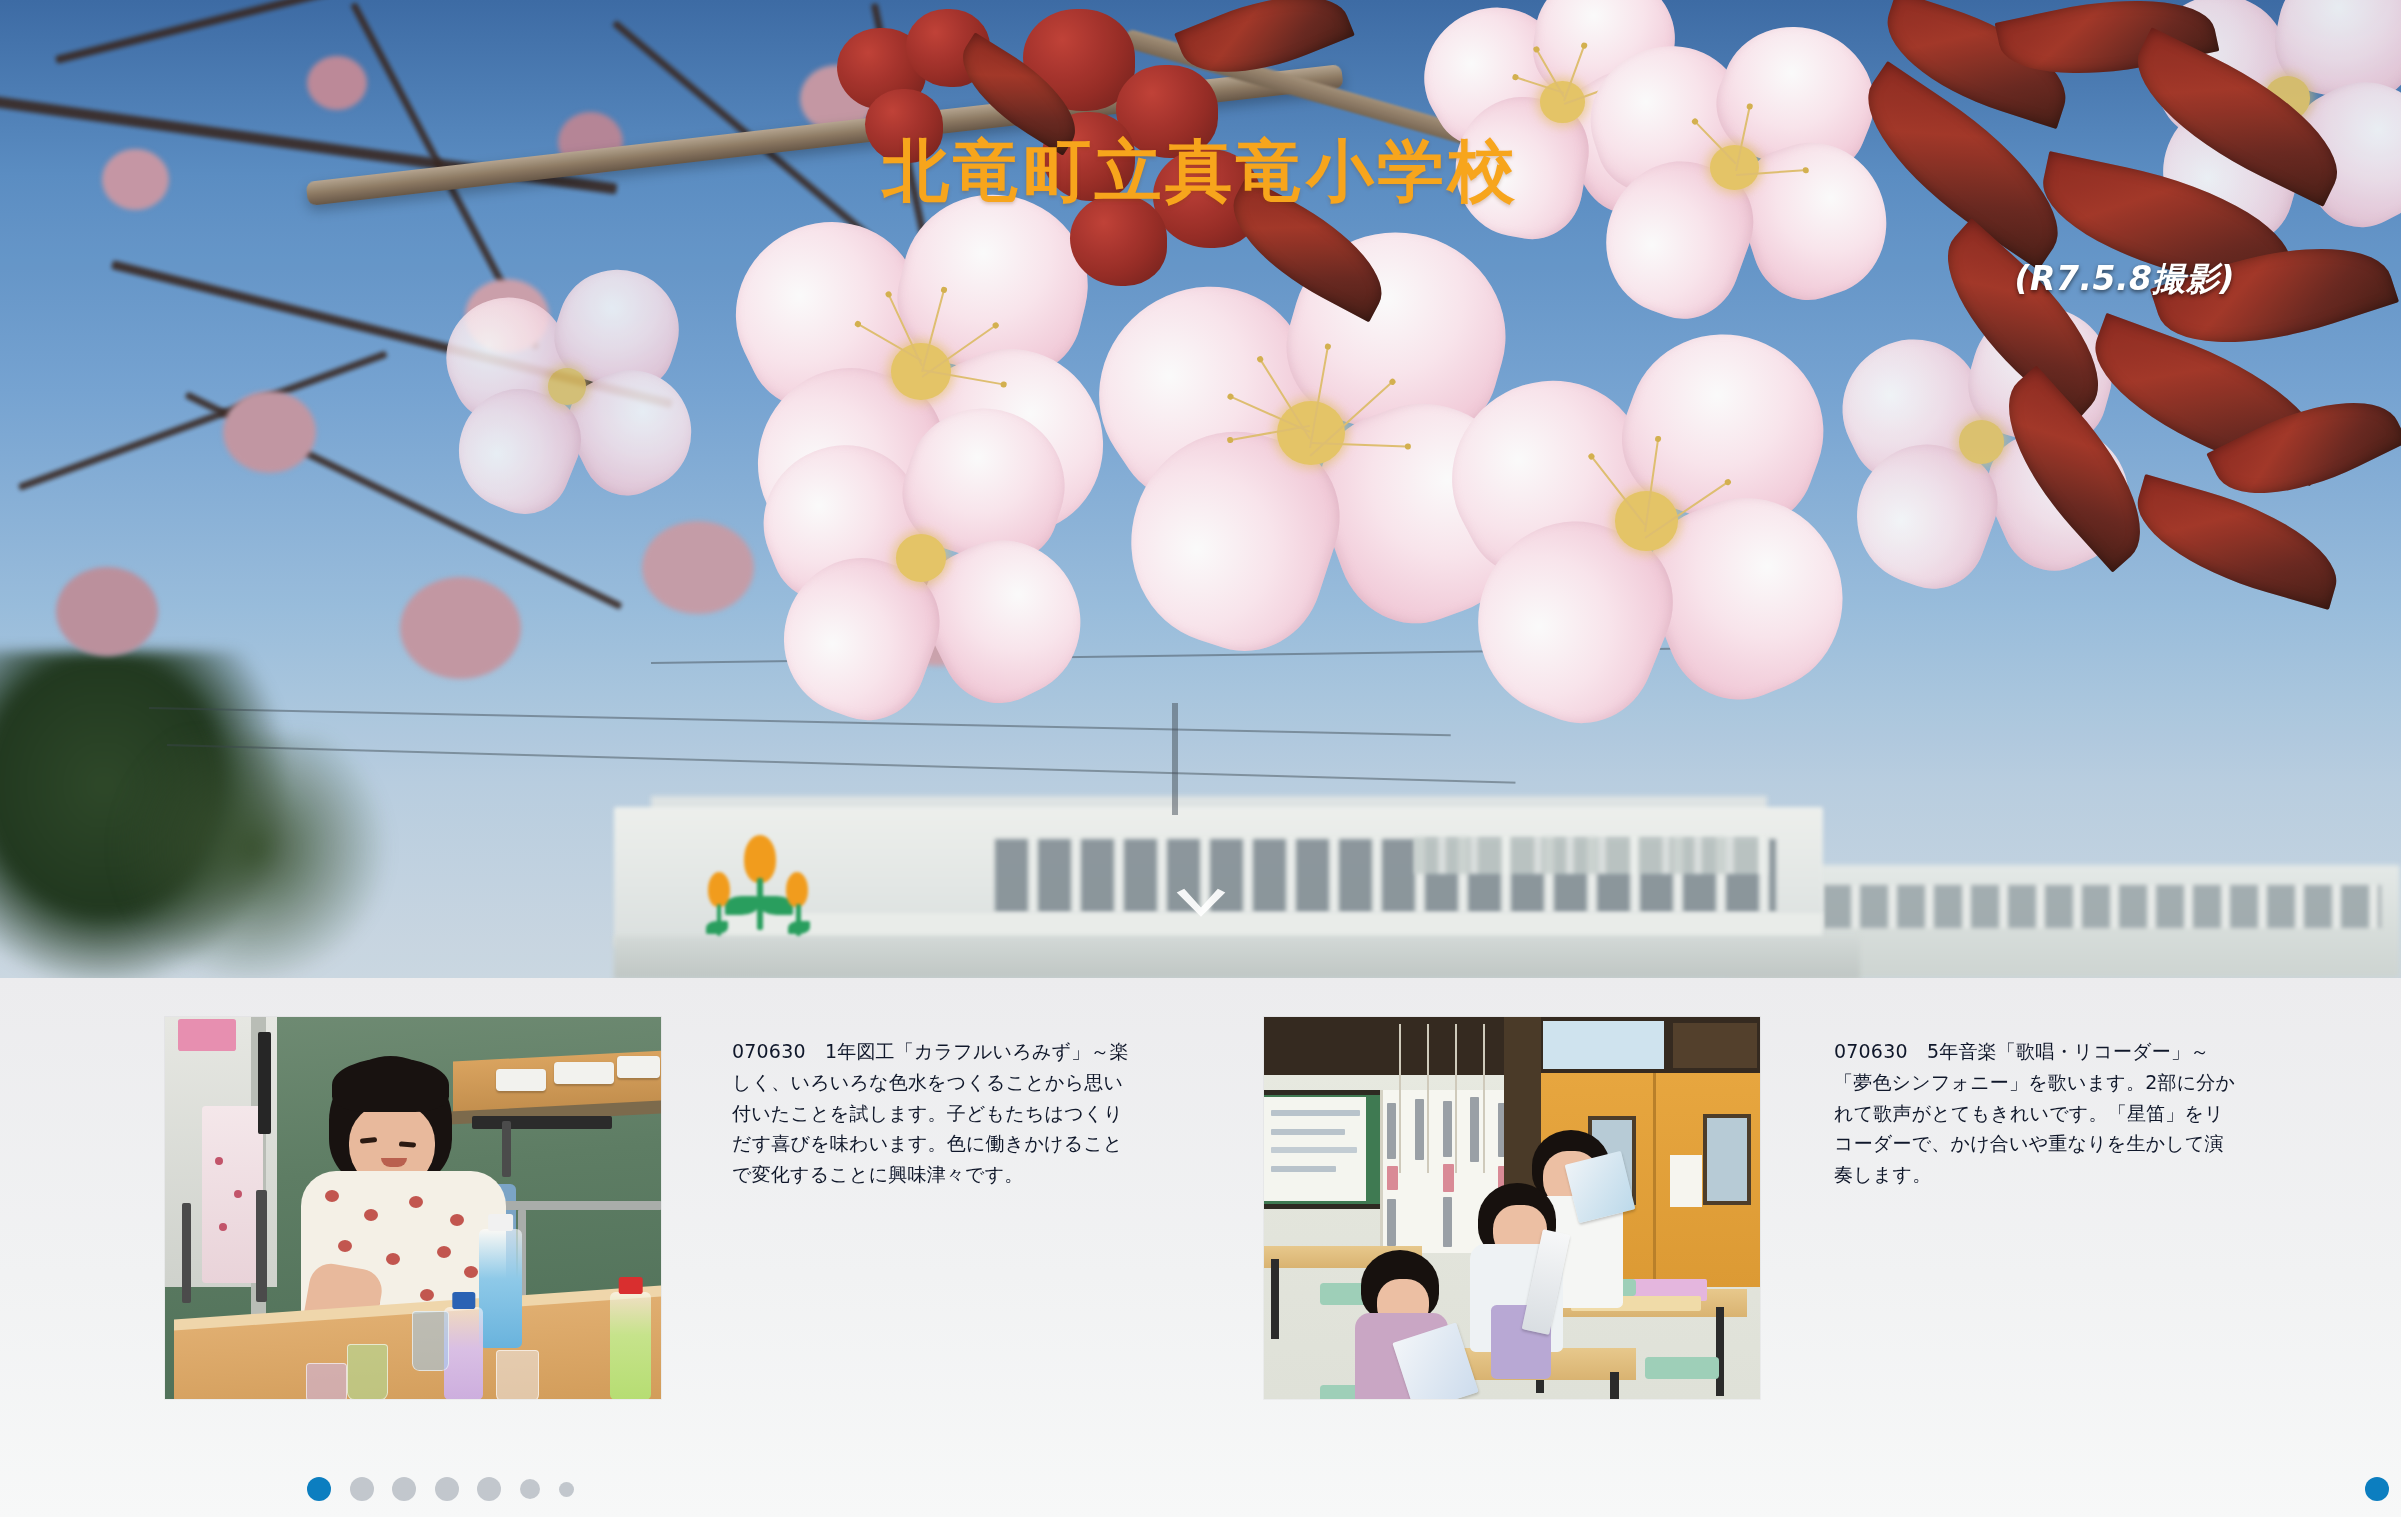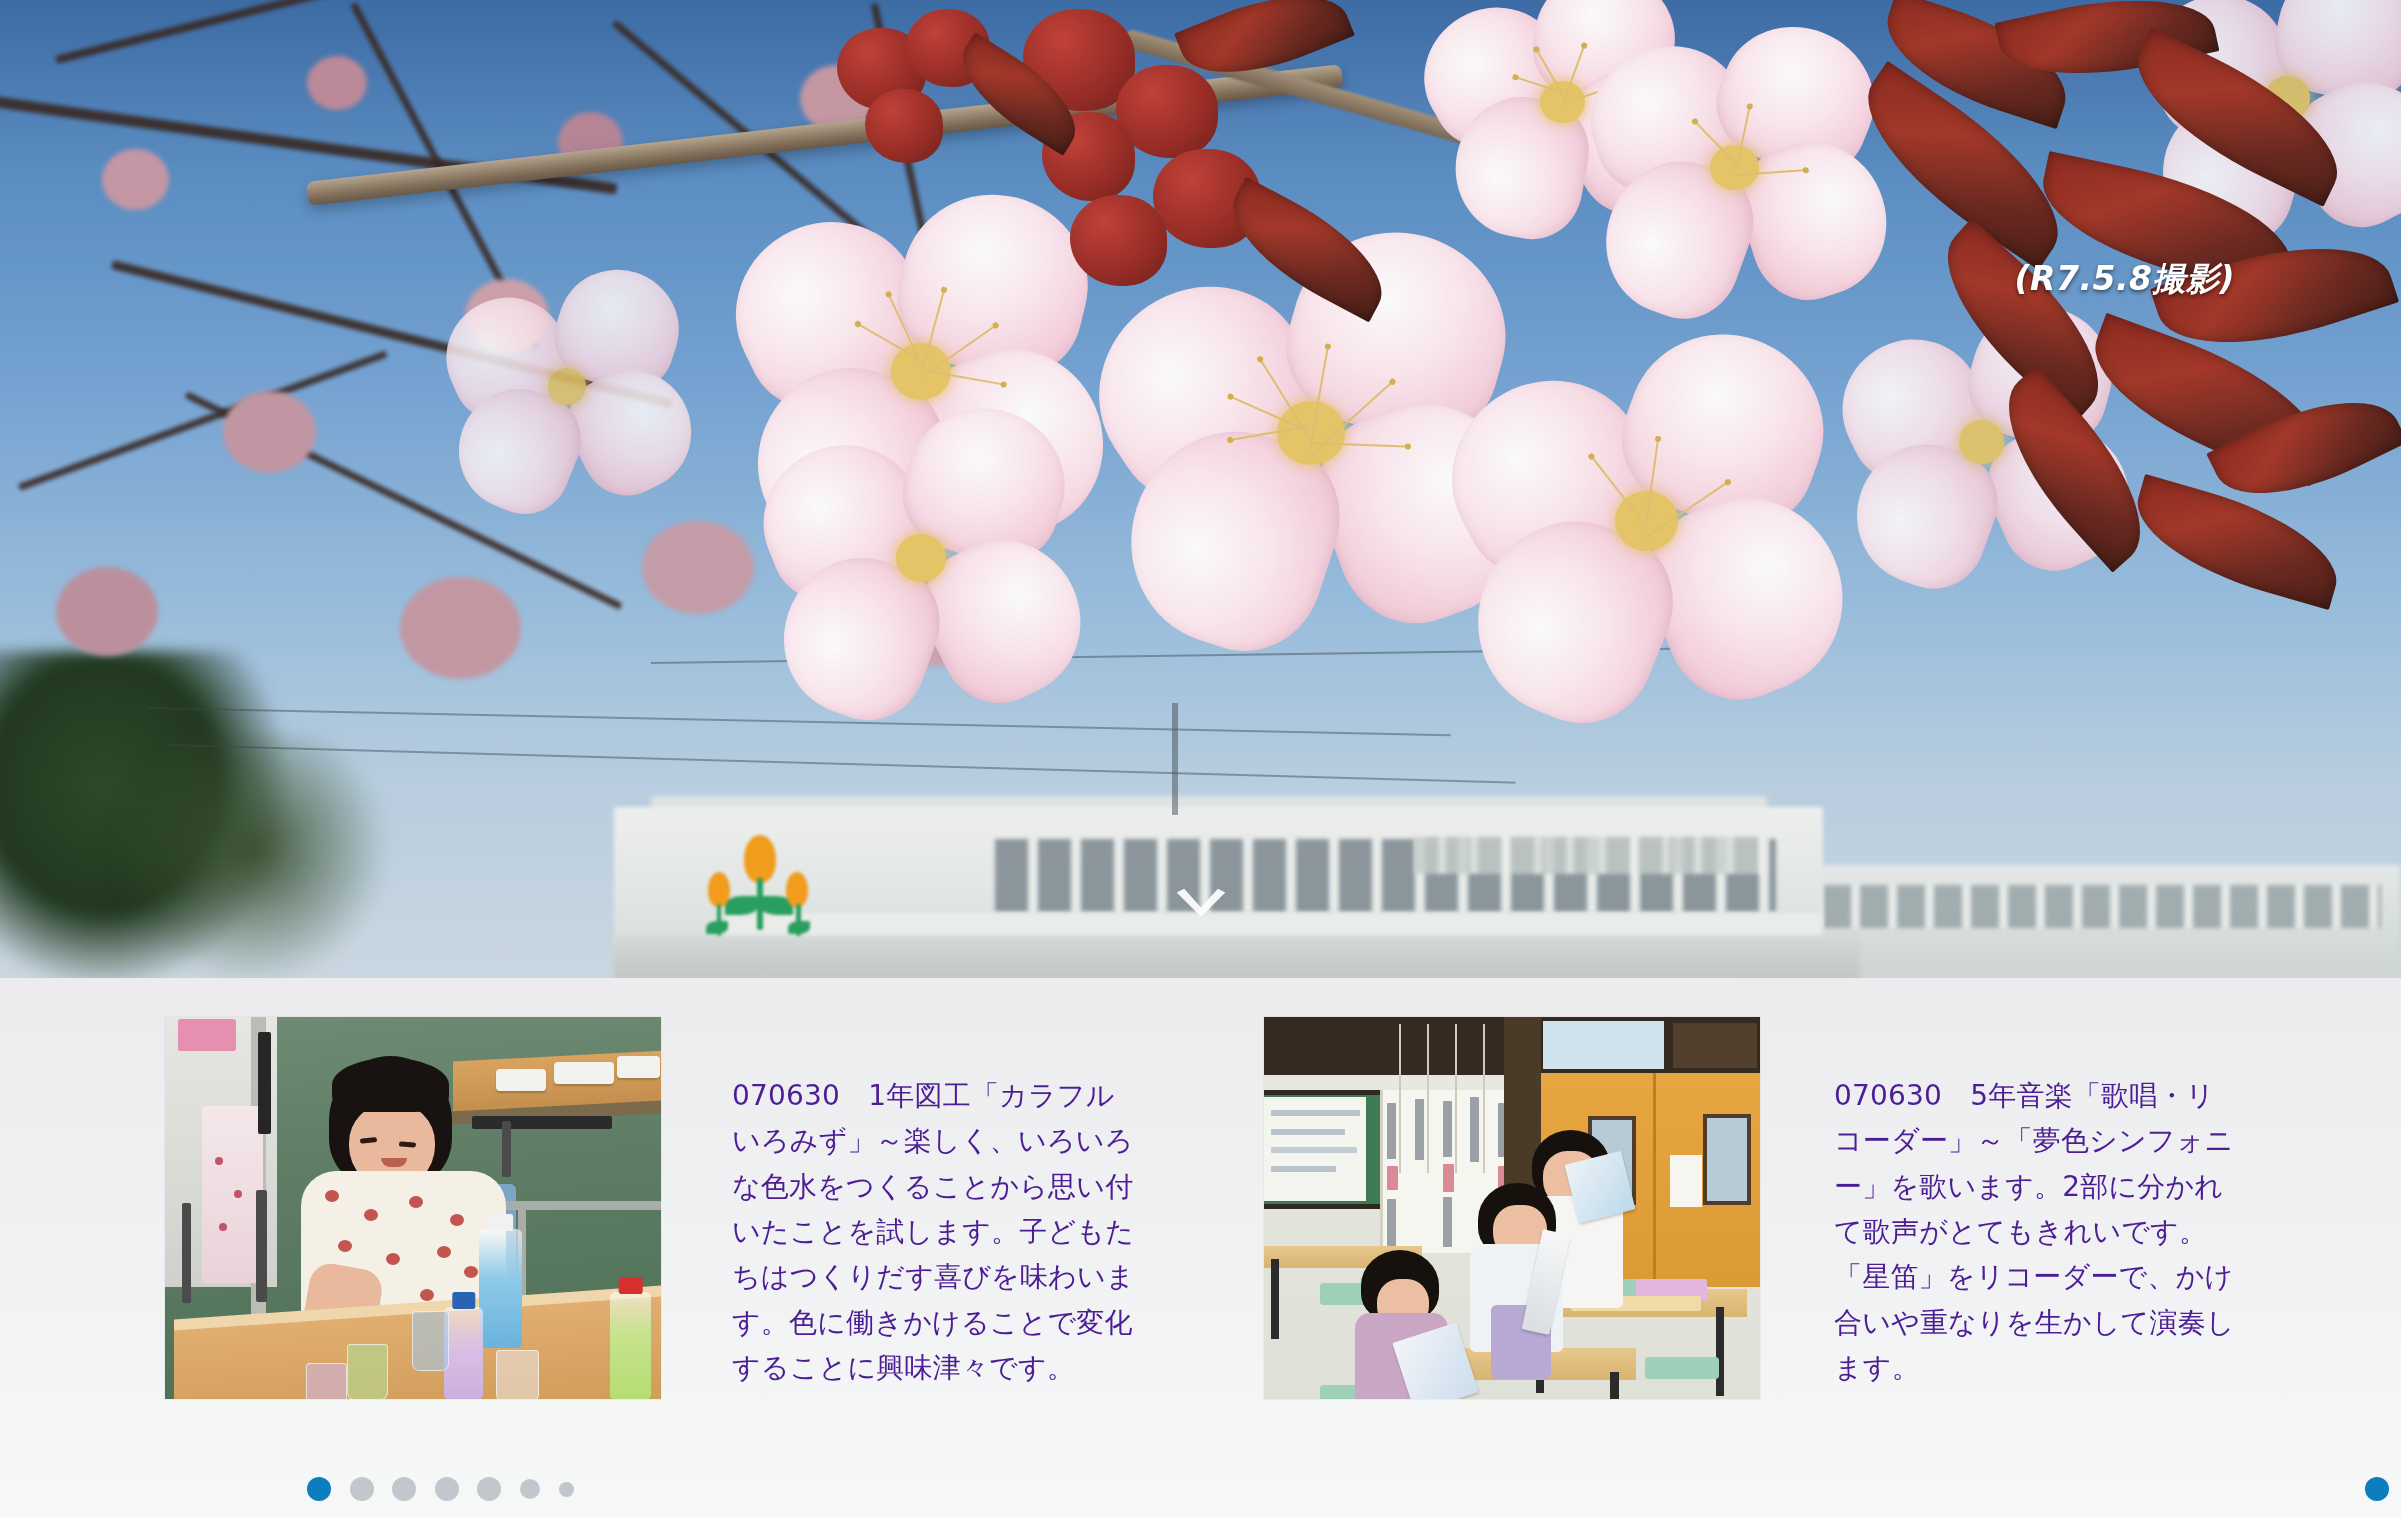--- a/index.html
+++ b/index.html
@@ -175,24 +175,23 @@
 
   .card{ position:absolute; top:0; }
   .card-photo{
     position:absolute; top:39px; width:496px; height:382px;
     background:#d4d8da; overflow:hidden; cursor:pointer;
     box-shadow:0 0 0 0.9px rgba(0,0,0,.04);
   }
   .card-photo .ph{ position:absolute; inset:0; }
   .card-text{
     position:absolute; top:58px; width:407px;
-    font-size:28px; line-height:1.62; color:#4c1d95;
+    font-size:19px; line-height:1.62; color:#0f172a;
     font-family:"DejaVu Sans","Liberation Sans",sans-serif;
     letter-spacing:0.2px;
-    margin-top:37px;
   }
   .dots{
     position:absolute; display:flex; align-items:center; gap:18.6px;
   }
   .dot{ border-radius:50%; background:#c2c7cd; cursor:pointer; flex:0 0 auto;}
   .dot.active{ background:#0c7ec0; }
 
   
   .p1-floor{position:absolute;inset:0;background:linear-gradient(175deg,#6f8b73 0%,#5e7d64 40%,#4e6f57 100%);}
   .p1-desk-back{position:absolute;left:288px;top:39px;width:214px;height:58px;background:linear-gradient(180deg,#d9a35f,#c08c4b);transform:skewY(-3deg);}
@@ -426,20 +425,21 @@
       <div class="leafcluster" style="left:828px;top:9.3px;width:260px;height:214px;">
         <div class="redbud" style="left:9.3px;top:18.6px;width:89px;height:82px;"></div>
         <div class="redbud" style="left:78px;top:0px;width:84px;height:78px;"></div>
         <div class="redbud" style="left:37px;top:80px;width:78px;height:74px;"></div>
         <div class="rleaf" style="left:121px;top:56px;width:140px;height:58px;transform:rotate(32deg);"></div>
       </div>
 
       <div class="hero-dim"></div>
     </div>
 
+    <h1 class="hero-title">北竜町立真竜小学校</h1>
     <div class="hero-caption">(R7.5.8撮影)</div>
 
     <div class="scroll-chevron">
       <svg viewBox="0 0 64 46" xmlns="http://www.w3.org/2000/svg" aria-hidden="true">
         <path d="M6 8 L32 34 L58 8 L50 4 L32 24 L14 4 Z" fill="#ffffff"></path>
       </svg>
     </div>
   </section>
 
   <section class="content">

